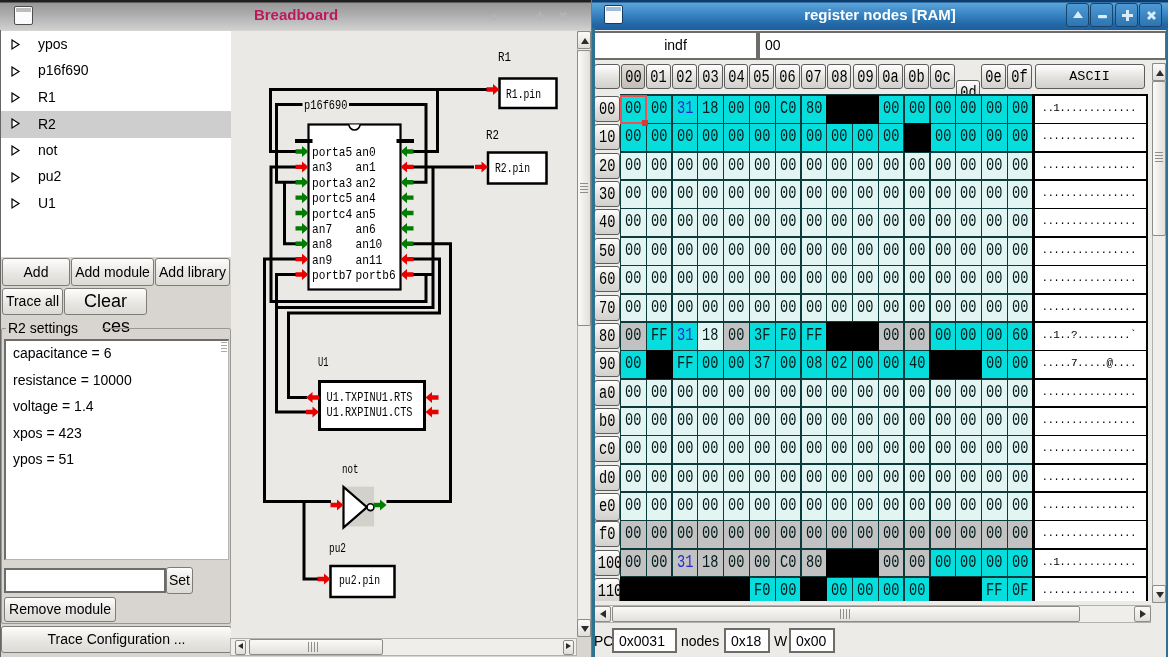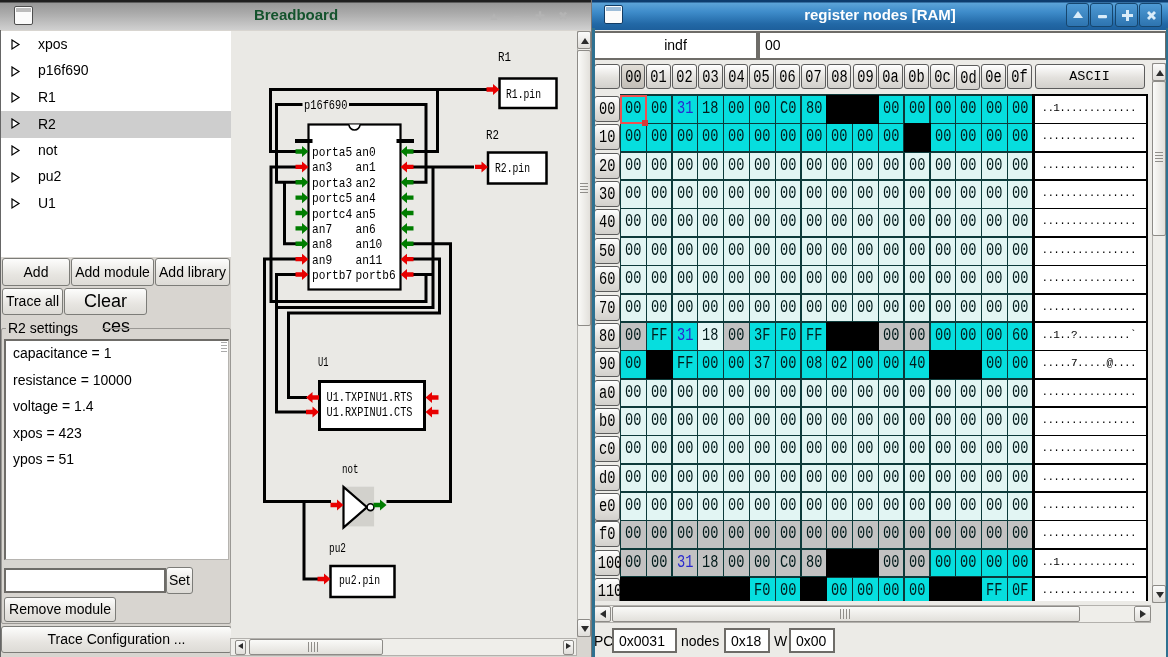--- a/index.html
+++ b/index.html
@@ -11,31 +11,31 @@
 .hd{background:linear-gradient(180deg,#fff,#e3e1dd 55%,#d2d0cc);border:1px solid #5c5c5c;
  border-radius:3px;text-align:center;font-size:13px;line-height:24px;color:#000}
 .hx{display:block;font-family:"Liberation Mono",monospace;font-size:17.5px;transform:scale(0.78,1);transform-origin:50% 50%;text-align:center;white-space:nowrap}
 .tr{background:#efeeea}
 .thumb{background:linear-gradient(90deg,#fafaf8,#e2e0db);border:1px solid #8d8b87;border-radius:2px}
 .thumbh{background:linear-gradient(180deg,#fafaf8,#e2e0db);border:1px solid #8d8b87;border-radius:2px}
 .sb{background:linear-gradient(180deg,#fbfbfa,#e0deda);border:1px solid #8d8b87;border-radius:2px}
 </style></head><body>
 
 <div style="left:0;top:0;width:592px;height:30px;background:linear-gradient(180deg,#1f1f1f 0,#1f1f1f 2px,#979797 3px,#ababab 45%,#c6c6c6 85%,#d0d0d0)"></div>
-<div style="left:0;top:6px;width:592px;height:20px;text-align:center;font-size:15px;font-weight:bold;color:#14532d">Breadboard</div>
+<div style="left:0;top:6px;width:592px;height:20px;text-align:center;font-size:15px;font-weight:bold;color:#be185d">Breadboard</div>
 <div style="left:14px;top:6px;width:19px;height:19px;background:#fbfbfb;border:1px solid #4e4e4e;border-radius:2px">
     <div style="left:1px;top:1px;width:15px;height:4px;background:#bcbcbc"></div>
   </div>
 <div style="left:485px;top:8px;width:18px;height:16px;color:#b4b4b4;font-size:12px;text-align:center;line-height:16px">▲</div>
 <div style="left:508px;top:8px;width:18px;height:16px;color:#b4b4b4;font-size:12px;text-align:center;line-height:16px">–</div>
 <div style="left:531px;top:8px;width:18px;height:16px;color:#b4b4b4;font-size:12px;text-align:center;line-height:16px">✚</div>
 <div style="left:554px;top:8px;width:18px;height:16px;color:#b4b4b4;font-size:12px;text-align:center;line-height:16px">✖</div>
 <div style="left:1px;top:31px;width:230px;height:226px;background:#fff"></div>
 <div style="left:1px;top:111px;width:230px;height:27px;background:#cecece"></div>
-<div style="left:38px;top:36px;width:160px;height:18px;font-size:14px;color:#000">xpos</div>
+<div style="left:38px;top:36px;width:160px;height:18px;font-size:14px;color:#000">ypos</div>
 <div style="left:10px;top:39px;width:12px;height:12px">
     <svg width="12" height="12">
       <polygon points="2,1 9,5.5 2,10" fill="#fff" stroke="#000" stroke-width="1.2"></polygon>
     </svg>
   </div>
 <div style="left:38px;top:62px;width:160px;height:18px;font-size:14px;color:#000">p16f690</div>
 <div style="left:10px;top:66px;width:12px;height:12px">
     <svg width="12" height="12">
       <polygon points="2,1 9,5.5 2,10" fill="#fff" stroke="#000" stroke-width="1.2"></polygon>
     </svg>
@@ -71,21 +71,21 @@
     </svg>
   </div>
 <div class="btn" style="left:2px;top:258px;width:68px;height:28px;font-size:14px;line-height:26px">Add nodes</div>
 <div class="btn" style="left:71px;top:258px;width:83px;height:28px;font-size:14px;line-height:26px">Add module</div>
 <div class="btn" style="left:155px;top:258px;width:75px;height:28px;font-size:14px;line-height:26px">Add library</div>
 <div class="btn" style="left:2px;top:288px;width:61px;height:27px;font-size:14px;line-height:25px">Trace all</div>
 <div class="btn" style="left:64px;top:288px;width:83px;height:27px;font-size:18px;line-height:25px">Clear traces</div>
 <div style="left:1px;top:328px;width:230px;height:296px;border:1px solid #9a9894;border-radius:2px"></div>
 <div style="left:6px;top:320px;width:96px;height:16px;background:#d8d5d0;font-size:14px;color:#000;padding-left:2px">R2 settings</div>
 <div style="left:4px;top:339px;width:225px;height:221px;background:#fff;border-top:2px solid #6e6c68;border-left:2px solid #6e6c68;border-right:1px solid #b6b4b0;border-bottom:1px solid #b6b4b0"></div>
-<div style="left:13px;top:345px;width:200px;height:18px;font-size:14px;color:#000">capacitance = 1</div>
+<div style="left:13px;top:345px;width:200px;height:18px;font-size:14px;color:#000">capacitance = 6</div>
 <div style="left:13px;top:372px;width:200px;height:18px;font-size:14px;color:#000">resistance = 10000</div>
 <div style="left:13px;top:398px;width:200px;height:18px;font-size:14px;color:#000">voltage = 1.4</div>
 <div style="left:13px;top:425px;width:200px;height:18px;font-size:14px;color:#000">xpos = 423</div>
 <div style="left:13px;top:451px;width:200px;height:18px;font-size:14px;color:#000">ypos = 51</div>
 <div style="left:221px;top:342px;width:6px;height:12px;background:repeating-linear-gradient(180deg,#aaa 0,#aaa 1px,#fff 1px,#fff 3px)"></div>
 <div class="ent" style="left:4px;top:568px;width:162px;height:25px"></div>
 <div class="btn" style="left:166px;top:567px;width:27px;height:27px;font-size:14px;line-height:25px">Set</div>
 <div class="btn" style="left:4px;top:597px;width:112px;height:25px;font-size:14px;line-height:23px">Remove module</div>
 <div class="btn" style="left:1px;top:626px;width:231px;height:27px;font-size:14px;line-height:25px">Trace Configuration ...</div>
 <div style="left:231px;top:31px;width:345.5px;height:607px;background:#eae9e5"></div>
@@ -249,21 +249,21 @@
   </div>
 <div class="hd" style="left:878.3px;top:64px;width:24.8px;height:25px;">
     <span class="hx" style="line-height:24px">0a</span>
   </div>
 <div class="hd" style="left:904.1px;top:64px;width:24.8px;height:25px;">
     <span class="hx" style="line-height:24px">0b</span>
   </div>
 <div class="hd" style="left:929.9px;top:64px;width:24.8px;height:25px;">
     <span class="hx" style="line-height:24px">0c</span>
   </div>
-<div class="hd" style="left:955.6px;top:65px;width:24.8px;height:25px;">
+<div class="hd" style="left:955.6px;top:80px;width:24.8px;height:25px;">
     <span class="hx" style="line-height:24px">0d</span>
   </div>
 <div class="hd" style="left:981.4px;top:64px;width:24.8px;height:25px;">
     <span class="hx" style="line-height:24px">0e</span>
   </div>
 <div class="hd" style="left:1007.2px;top:64px;width:24.8px;height:25px;">
     <span class="hx" style="line-height:24px">0f</span>
   </div>
 <div class="hd" style="left:1034.5px;top:64px;width:110px;height:25px;font-family:'Liberation Mono',monospace;font-size:13.5px">ASCII</div>
 <div style="left:592px;top:90px;width:556px;height:511px;overflow:hidden">

